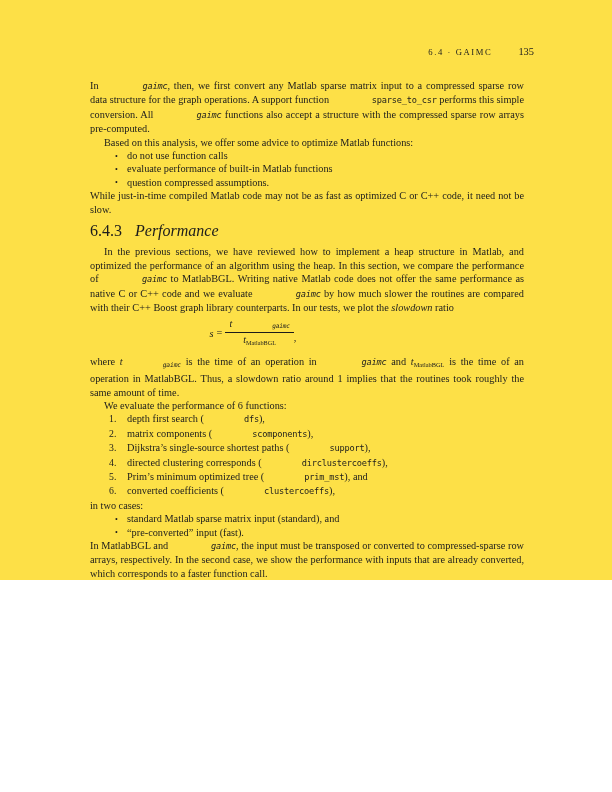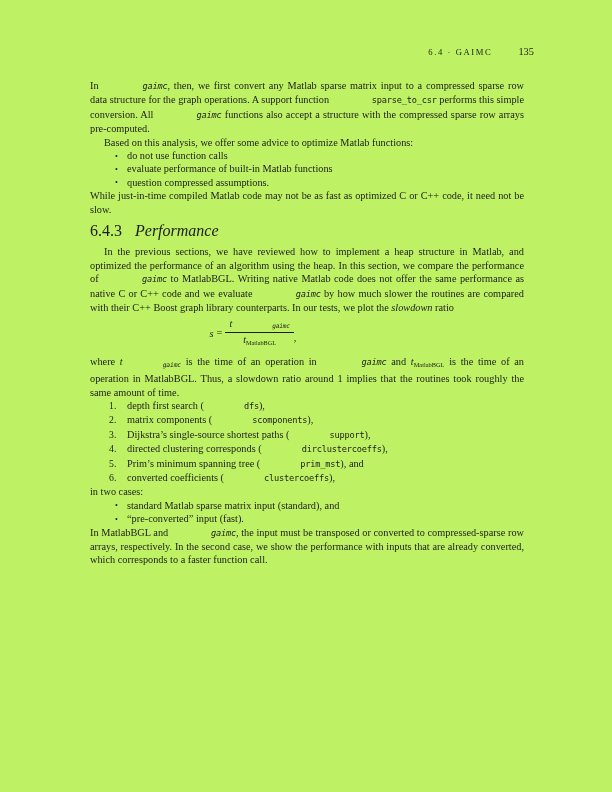--- a/index.html
+++ b/index.html
@@ -1,20 +1,20 @@
 <!DOCTYPE html>
 <html><head>
 <meta charset="utf-8">
 <style>
   html,body { margin:0; padding:0; background:#ffffff; }
   .page {
     position: relative;
     width: 612px;
-    height: 792px;
-    background: #bef264;
+    height: 580px;
+    background: #fde047;
     font-family: "Liberation Serif", "DejaVu Serif", serif;
     color: #1c1c1c;
     overflow: hidden;
   }
   .running-head {
     position: absolute;
     top: 41px;
     left: 90px;
     width: 444px;
     text-align: right;
@@ -111,26 +111,27 @@
       <div class="blist">
         <div class="bitem"><span class="marker">•</span><span>do not use function calls</span></div>
         <div class="bitem"><span class="marker">•</span><span>evaluate performance of built-in Matlab functions</span></div>
         <div class="bitem"><span class="marker">•</span><span>question compressed assumptions.</span></div>
       </div>
       <div class="para"><span>While just-in-time compiled Matlab code may not be as fast as optimized C or C++ code, it need not be slow.</span></div>
       <div class="subheading"><span class="sh-number">6.4.3</span><span class="sh-title">Performance</span></div>
       <div class="para indent"><span>In the previous sections, we have reviewed how to implement a heap structure in Matlab, and optimized the performance of an algorithm using the heap. In this section, we compare the performance of </span><span class="mono it">gaimc</span><span> to MatlabBGL. Writing native Matlab code does not offer the same performance as native C or C++ code and we evaluate </span><span class="mono it">gaimc</span><span> by how much slower the routines are compared with their C++ Boost graph library counterparts. In our tests, we plot the </span><span class="it">slowdown</span><span> ratio</span></div>
       <div class="equation"><span class="eq-lhs">s</span><span class="eq-rel">=</span><span class="frac"><span class="num"><span class="var">t</span><span class="sub mono it">gaimc</span></span><span class="den"><span class="var">t</span><span class="sub">MatlabBGL</span></span></span><span class="eq-trail">,</span></div>
       <div class="para"><span>where </span><span class="var">t</span><span class="sub mono it">gaimc</span><span> is the time of an operation in </span><span class="mono it">gaimc</span><span> and </span><span class="var">t</span><span class="sub">MatlabBGL</span><span> is the time of an operation in MatlabBGL. Thus, a slowdown ratio around 1 implies that the routines took roughly the same amount of time.</span></div>
+      <div class="para indent"><span>We evaluate the performance of 6 functions:</span></div>
       <div class="nlist">
         <div class="nitem"><span class="nlabel">1.</span><span>depth first search (</span><span class="mono">dfs</span><span>),</span></div>
         <div class="nitem"><span class="nlabel">2.</span><span>matrix components (</span><span class="mono">scomponents</span><span>),</span></div>
         <div class="nitem"><span class="nlabel">3.</span><span>Dijkstra’s single-source shortest paths (</span><span class="mono">support</span><span>),</span></div>
         <div class="nitem"><span class="nlabel">4.</span><span>directed clustering corresponds (</span><span class="mono">dirclustercoeffs</span><span>),</span></div>
-        <div class="nitem"><span class="nlabel">5.</span><span>Prim’s minimum spanning tree (</span><span class="mono">prim_mst</span><span>), and</span></div>
+        <div class="nitem"><span class="nlabel">5.</span><span>Prim’s minimum optimized tree (</span><span class="mono">prim_mst</span><span>), and</span></div>
         <div class="nitem"><span class="nlabel">6.</span><span>converted coefficients (</span><span class="mono">clustercoeffs</span><span>),</span></div>
       </div>
       <div class="para"><span>in two cases:</span></div>
       <div class="blist">
         <div class="bitem"><span class="marker">•</span><span>standard Matlab sparse matrix input (standard), and</span></div>
         <div class="bitem"><span class="marker">•</span><span>“pre-converted” input (fast).</span></div>
       </div>
       <div class="para"><span>In MatlabBGL and </span><span class="mono it">gaimc</span><span>, the input must be transposed or converted to compressed-sparse row arrays, respectively. In the second case, we show the performance with inputs that are already converted, which corresponds to a faster function call.</span></div>
     </main>
 </div>

